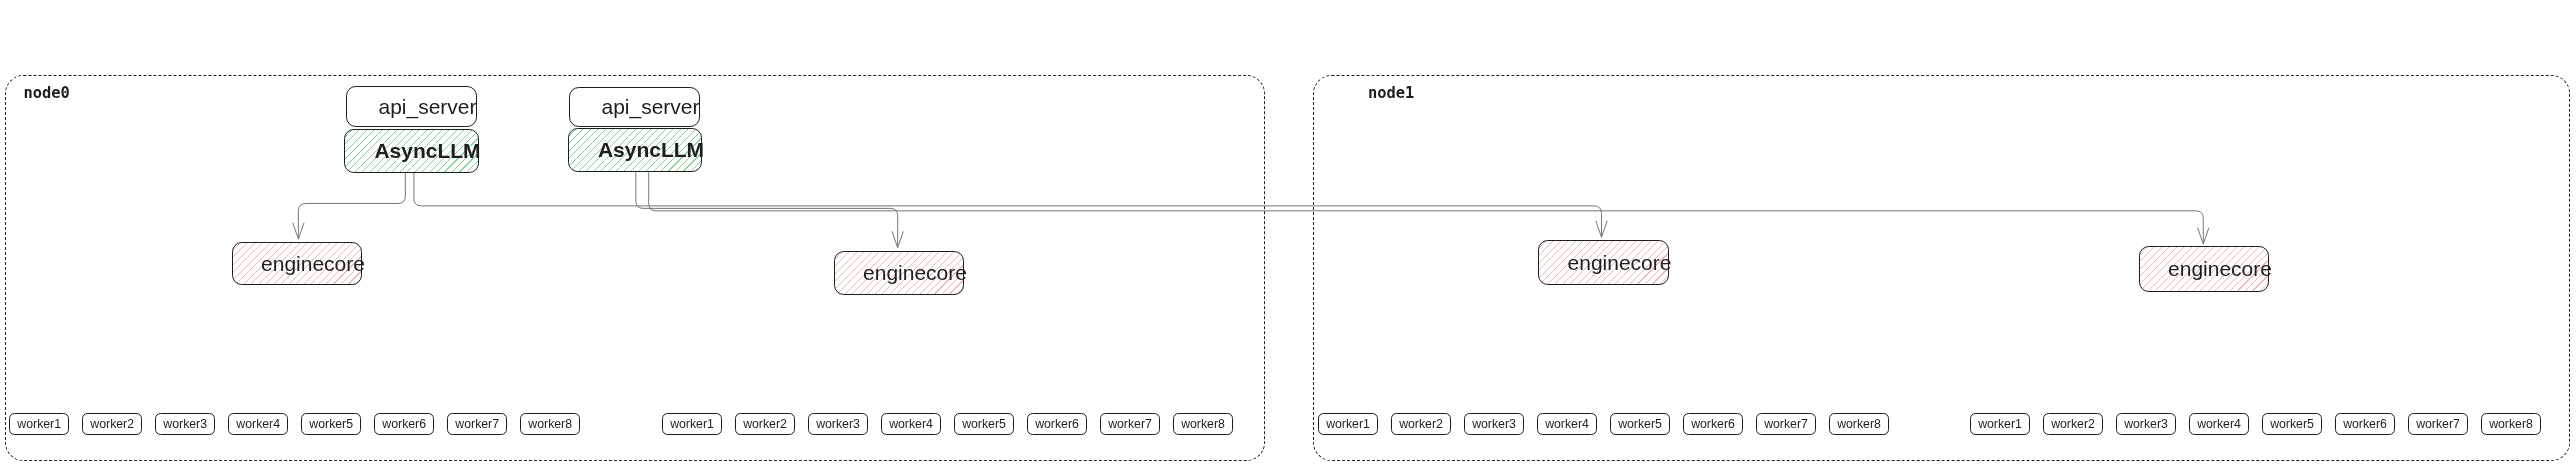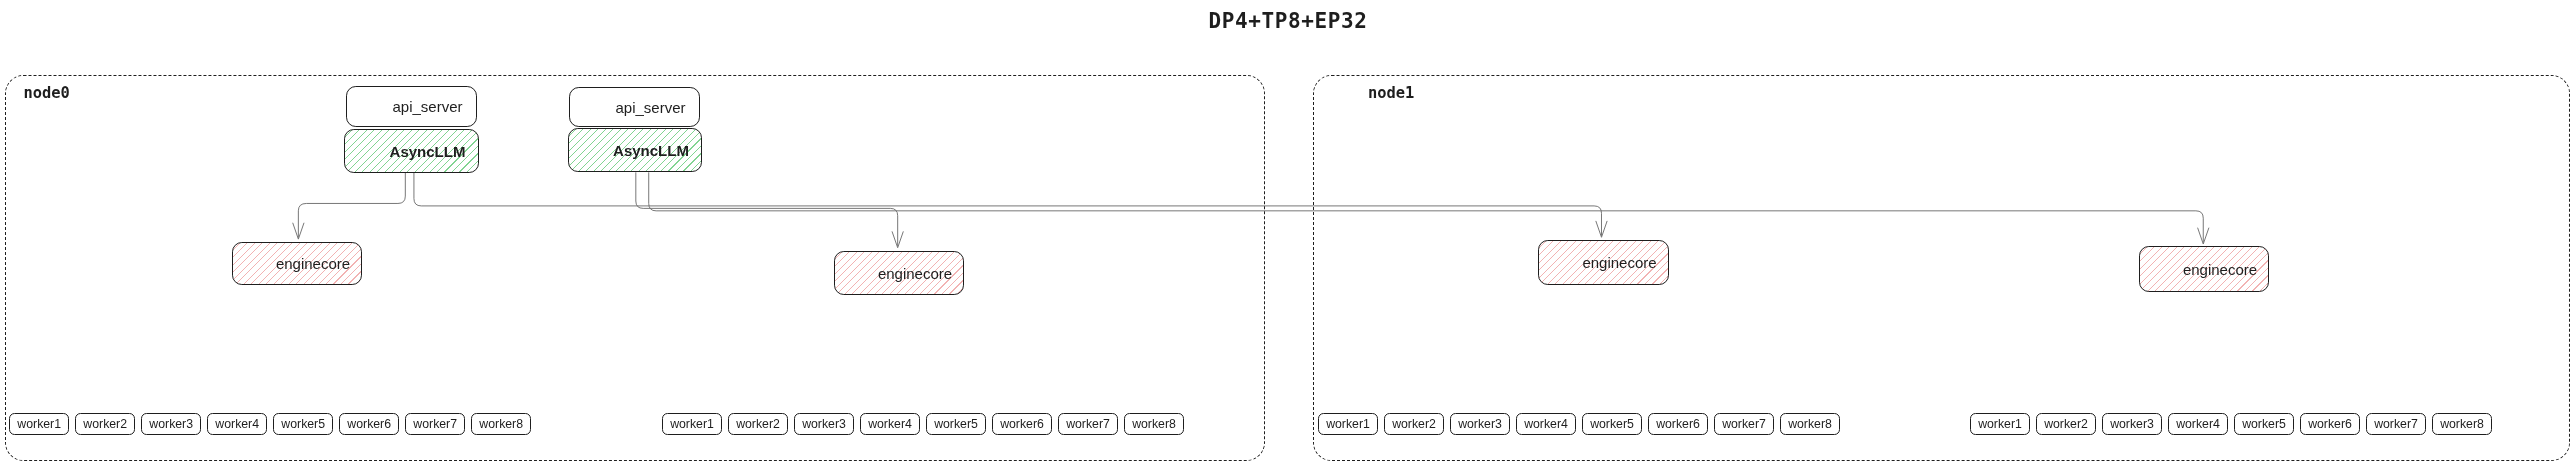--- a/index.html
+++ b/index.html
@@ -30,21 +30,21 @@
     position:absolute;
     font-family:"DejaVu Sans Mono", monospace;
     font-size:15.4px;font-weight:600;color:#1e1e1e;text-align:right;
   }
   .box{
     position:absolute;
     box-sizing:border-box;
     border:1.5px solid #1e1e1e;
     border-radius:9.8px;
     display:flex;align-items:center;justify-content:center;
-    font-size:15px;
+    font-size:21px;
     background:#ffffff;
     white-space:nowrap;
     padding-left:32px;
   }
   .api-box{background:#ffffff;}
   .async-box{
     background-image:repeating-linear-gradient(135deg,
       rgba(255,255,255,0) 0px, rgba(255,255,255,0) 4.3px,
       #82d492 4.3px, #82d492 5.3px);
     background-color:#ffffff;
@@ -63,21 +63,21 @@
   #api2{left:569px;top:87px;width:131px;height:40px;}
   #async2{left:568px;top:128px;width:134px;height:44px;}
   
   #ec1{left:232px;top:242px;width:130px;height:43px;}
   #ec2{left:834px;top:251px;width:130px;height:44px;}
   #ec3{left:1538px;top:240px;width:131px;height:45px;}
   #ec4{left:2139px;top:246px;width:130px;height:46px;}
   
   .worker-row{
     position:absolute;top:413px;
-    display:flex;gap:6px;
+    display:flex;gap:13px;
   }
   #wg1{left:9.2px;}
   #wg2{left:662px;}
   #wg3{left:1318px;}
   #wg4{left:1970px;}
   .worker{
     box-sizing:border-box;
     width:60px;height:21.5px;
     border:1.2px solid #1e1e1e;
     border-radius:5.5px;
@@ -96,21 +96,20 @@
     stroke-width:1.5;
     stroke-linecap:round;
     stroke-linejoin:round;
   }
 </style>
 </head>
 <body>
 
 <div id="canvas">
 
-  <div class="diagram-title">DP4+TP8+EP32</div>
 
   <svg id="connector-layer" viewBox="0 0 4188 763" xmlns="http://www.w3.org/2000/svg">
 
     <path d="M658 282 L658 319 Q658 331 646 331 L497 331 Q484 331 484 343 L484 386"></path>
     <path d="M475 363 L484 389 L493 363"></path>
 
     <path d="M672 282 L672 323 Q672 335 684 335 L2592 335 Q2604 335 2604 347 L2604 383"></path>
     <path d="M2595 360 L2604 386 L2613 360"></path>
 
     <path d="M1033 281 L1033 327 Q1033 339 1045 339 L1447 339 Q1459 339 1459 351 L1459 400"></path>

